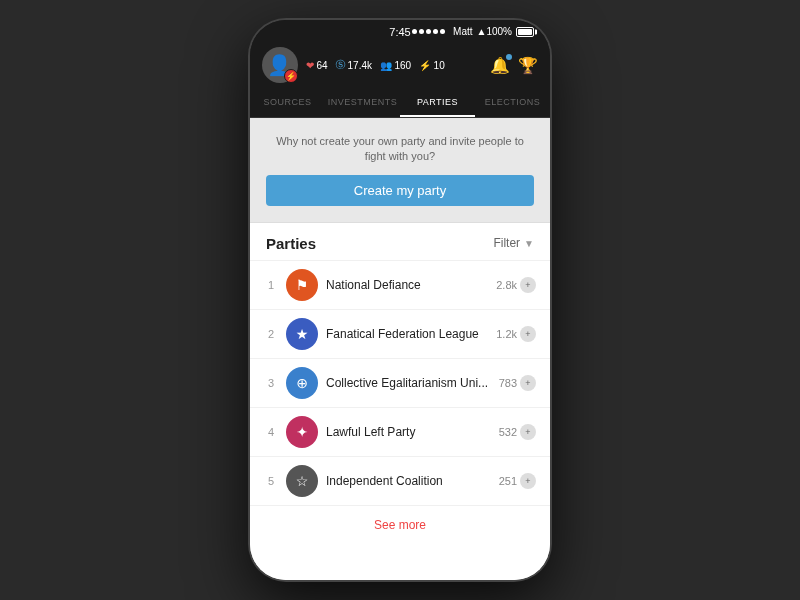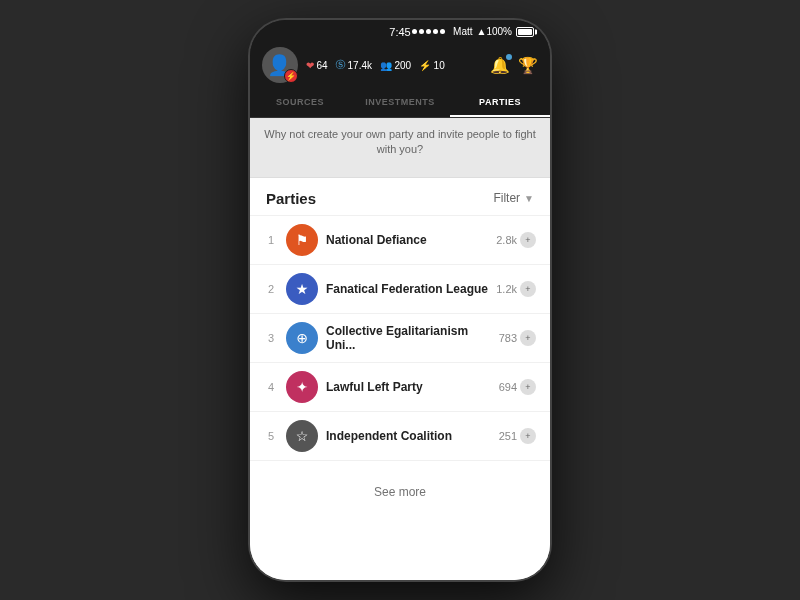--- a/index.html
+++ b/index.html
@@ -219,21 +219,21 @@
       display: flex;
       border-bottom: 1px solid #333;
       flex-shrink: 0;
     }
 
     .nav-tab {
       flex: 1;
       text-align: center;
       padding: 8px 2px;
       font-size: 9px;
-      font-weight: 700;
+      font-weight: 400;
       color: #666;
       letter-spacing: 0.5px;
       cursor: pointer;
     }
 
     .nav-tab.active {
       color: white;
       border-bottom: 2px solid white;
     }
 
@@ -242,21 +242,21 @@
       background: #f0f0f0;
       flex: 1;
       overflow-y: auto;
       display: flex;
       flex-direction: column;
     }
 
     
     .party-promo {
       background: #e8e8e8;
-      padding: 9px;
+      padding: 16px;
       text-align: center;
       border-bottom: 1px solid #ddd;
     }
 
     .promo-text {
       font-size: 11px;
       color: #666;
       line-height: 1.4;
       margin-bottom: 10px;
     }
@@ -336,21 +336,21 @@
       align-items: center;
       justify-content: center;
       font-size: 14px;
       color: white;
     }
 
     .party-name {
       flex: 1;
       font-size: 12px;
       color: #222;
-      font-weight: 700;
+      font-weight: 400;
     }
 
     .party-count {
       display: flex;
       align-items: center;
       gap: 3px;
       font-size: 11px;
       color: #888;
     }
 
@@ -361,23 +361,23 @@
       border-radius: 50%;
       display: flex;
       align-items: center;
       justify-content: center;
       font-size: 9px;
       color: #666;
     }
 
     .see-more {
       text-align: center;
-      padding: 24px;
+      padding: 12px;
       font-size: 12px;
-      color: #737373;
+      color: #ef4444;
       cursor: pointer;
       border-top: 1px solid #f0f0f0;
     }
   </style>
 </head>
 <body>
 
 <div class="phone-frame">
 
   <div class="status-bar">
@@ -415,47 +415,49 @@
       <div class="stat-item">
         <span class="stat-icon heart-icon">❤</span>
         <span>64</span>
       </div>
       <div class="stat-item">
         <span class="stat-icon money-icon">Ⓢ</span>
         <span>17.4k</span>
       </div>
       <div class="stat-item">
         <span class="stat-icon people-icon">👥</span>
-        <span>200</span>
+        <span>160</span>
       </div>
       <div class="stat-item">
         <span class="stat-icon lightning-icon">⚡</span>
         <span>10</span>
       </div>
     </div>
 
     <div class="header-actions">
       <span class="bell-icon" style="position:relative;">
         🔔
         <span class="notif-dot"></span>
       </span>
       <span class="trophy-icon">🏆</span>
     </div>
   </div>
 
   <nav class="nav-tabs">
     <div class="nav-tab">SOURCES</div>
     <div class="nav-tab">INVESTMENTS</div>
     <div class="nav-tab active">PARTIES</div>
+    <div class="nav-tab">ELECTIONS</div>
   </nav>
 
   <div class="content-area">
 
     <div class="party-promo">
       <p class="promo-text">Why not create your own party and invite people to fight with you?</p>
+      <button class="create-party-btn">Create my party</button>
     </div>
 
     <div class="parties-section">
       <div class="parties-header">
         <span class="parties-title">Parties</span>
         <div class="filter-btn">
           <span>Filter</span>
           <span class="filter-arrow">▼</span>
         </div>
       </div>
@@ -490,21 +492,21 @@
             <span>783</span>
             <div class="count-plus">+</div>
           </div>
         </li>
 
         <li class="party-item">
           <span class="party-rank">4</span>
           <div class="party-avatar" style="background:#c03060;">✦</div>
           <span class="party-name">Lawful Left Party</span>
           <div class="party-count">
-            <span>694</span>
+            <span>532</span>
             <div class="count-plus">+</div>
           </div>
         </li>
 
         <li class="party-item">
           <span class="party-rank">5</span>
           <div class="party-avatar" style="background:#555;">☆</div>
           <span class="party-name">Independent Coalition</span>
           <div class="party-count">
             <span>251</span>

